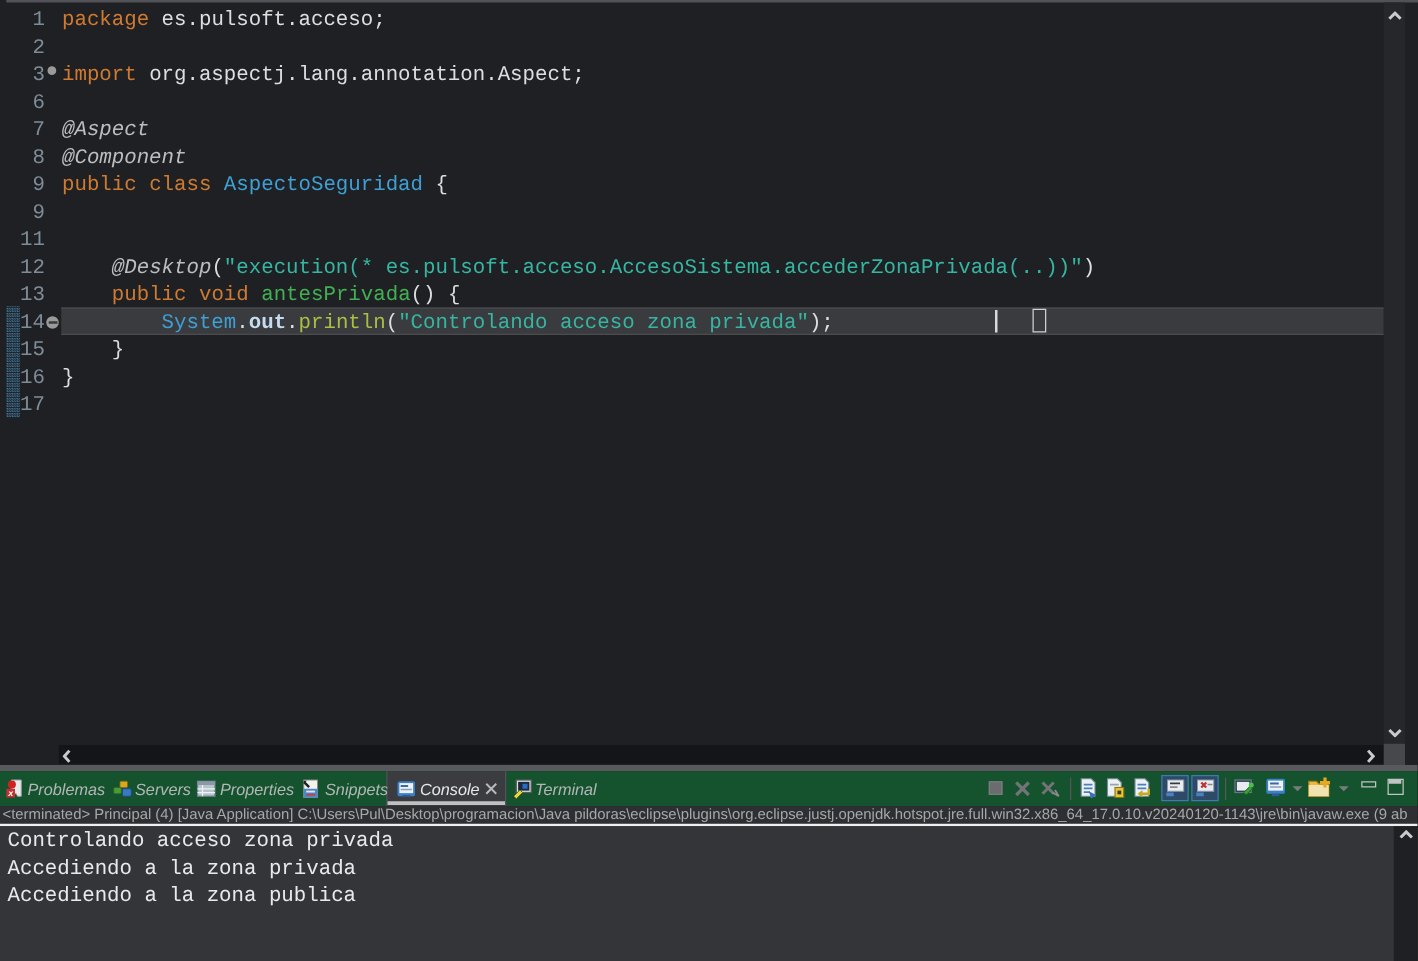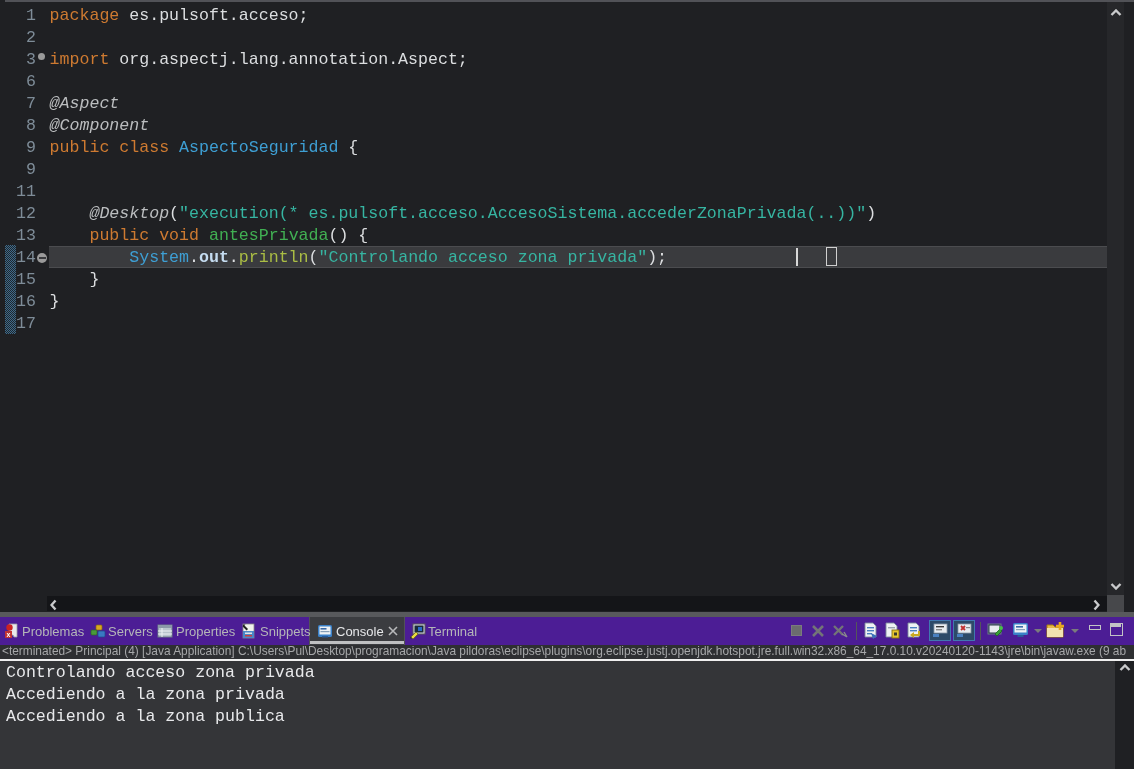--- a/index.html
+++ b/index.html
@@ -30,22 +30,22 @@
   #quickdiff { position:absolute; top:245px; left:0; width:11px; height:89px;
     background:repeating-conic-gradient(#3d6b8c 0% 25%, #20262c 0% 50%); background-size:2px 2px; }
   .dot { position:absolute; border-radius:50%; background:#9a9a9a; }
   
   #vtrack { position:absolute; top:2px; left:1102px; width:17px; height:593px; background:#26272a; }
   #htrack { position:absolute; top:596px; left:42px; width:1060px; height:15px; background:#141518; }
   #corner { position:absolute; top:595px; left:1102px; width:17px; height:17px; background:#47484b; }
   
   #sash { position:absolute; top:612px; left:0; width:1134px; height:5px; background:#58595c; }
   
-  #tabbar { position:absolute; top:617px; left:0; width:1134px; height:28px; background:#4c1d95;
-            font-size:13px; color:#b4b6b8; }
+  #tabbar { position:absolute; top:617px; left:0; width:1134px; height:28px; background:#14532d;
+            font-size:13px; color:#b4b6b8;font-style:italic; }
   .tabtxt { position:absolute; top:7px; }
   
   #chead { position:absolute; top:645px; left:0; width:1134px; height:14px; background:#2e2f32;
            font-size:11.9px; color:#a6a7a9;padding-left:20px; }
   #whiteline { position:absolute; top:659px; left:0; width:1134px; height:2px; background:#efefef; }
   
   #cbody { position:absolute; top:661px; left:0; width:1134px; height:108px; background:#343538; }
   #ctext { position:absolute; top:0.5px; left:6px; font-family:"Liberation Mono", monospace;
            font-size:16.6px; line-height:22px; white-space:pre; color:#e8e9eb; }
   #cscroll { position:absolute; top:0; left:1115px; width:19px; height:108px; background:#1f2023; }

